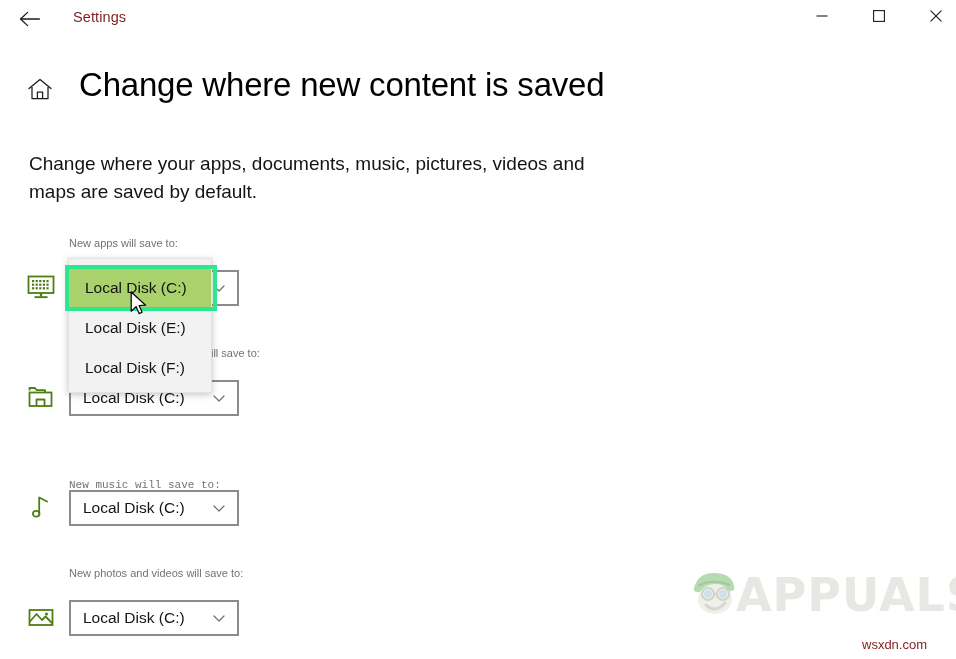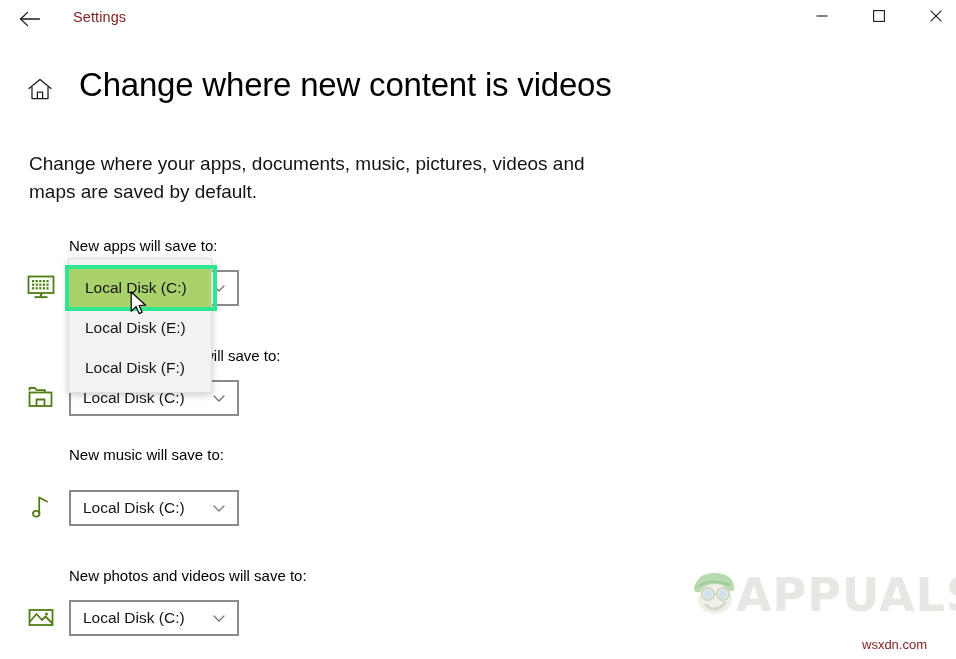--- a/index.html
+++ b/index.html
@@ -88,22 +88,22 @@
     width: 560px;
     font-size: 19px;
     line-height: 28px;
     color: #141414;
   }
 
   
   .setting-label {
     position: absolute;
     left: 69px;
-    font-size: 15px;
-    color: #000000;
+    font-size: 11px;
+    color: #737373;
     white-space: nowrap;
   }
   .setting-icon {
     position: absolute;
     left: 26px;
     width: 30px;
     height: 30px;
   }
   .setting-icon svg { display: block; }
 
@@ -136,21 +136,21 @@
 
   
   #label-apps   { top: 237px; }
   #icon-apps    { top: 272px; }
   #combo-apps   { top: 270px; }
 
   #label-docs   { top: 347px; }
   #icon-docs    { top: 382px; }
   #combo-docs   { top: 380px; }
 
-  #label-music  { top: 446px; }
+  #label-music  { top: 479px; font-family: Liberation Mono, monospace; }
   #icon-music   { top: 492px; }
   #combo-music  { top: 490px; }
 
   #label-photos { top: 567px; }
   #icon-photos  { top: 602px; }
   #combo-photos { top: 600px; }
 
   
   #dropdown-popup {
     position: absolute;
@@ -285,21 +285,21 @@
 </div>
 
 <div id="home-icon">
   <svg width="30" height="30" viewBox="0 0 30 30">
     <path d="M4 14.5 L15 5.5 L26 14.5" fill="none" stroke="#1b1b1b" stroke-width="1.25" stroke-linejoin="round" stroke-linecap="round"></path>
     <path d="M7 13 V24.5 H23 V13" fill="none" stroke="#1b1b1b" stroke-width="1.25" stroke-linejoin="round"></path>
     <path d="M12.4 24.5 V18 H17.6 V24.5" fill="none" stroke="#1b1b1b" stroke-width="1.25" stroke-linejoin="round"></path>
   </svg>
 </div>
 
-<div id="page-title">Change where new content is videos</div>
+<div id="page-title">Change where new content is saved</div>
 
 <div id="description">Change where your apps, documents, music, pictures, videos and maps are saved by default.</div>
 
 <div id="label-apps" class="setting-label">New apps will save to:</div>
 
 <div id="icon-apps" class="setting-icon">
   <svg width="30" height="30" viewBox="0 0 30 30">
     <rect x="2.5" y="4.5" width="25" height="16.5" fill="none" stroke="#4f7d16" stroke-width="1.8"></rect>
     <g fill="#4f7d16">
       <rect x="6" y="8" width="2.2" height="2.2"></rect>

